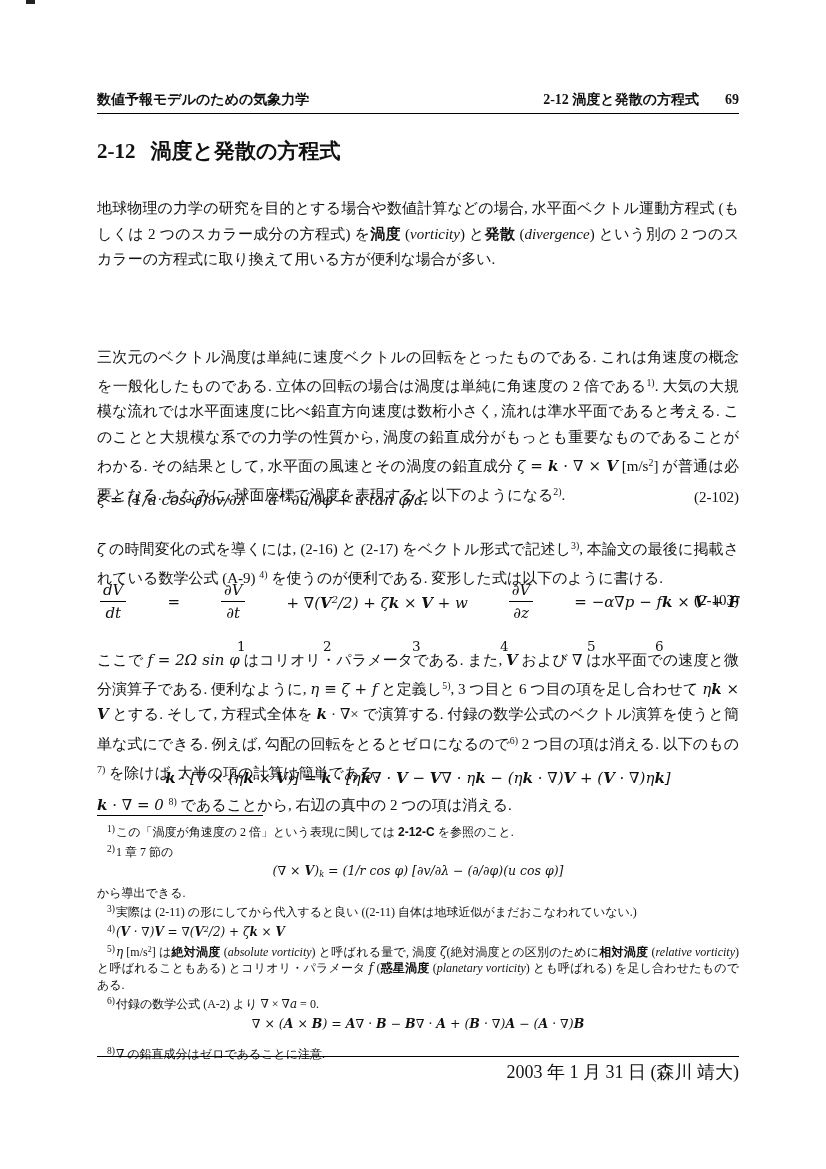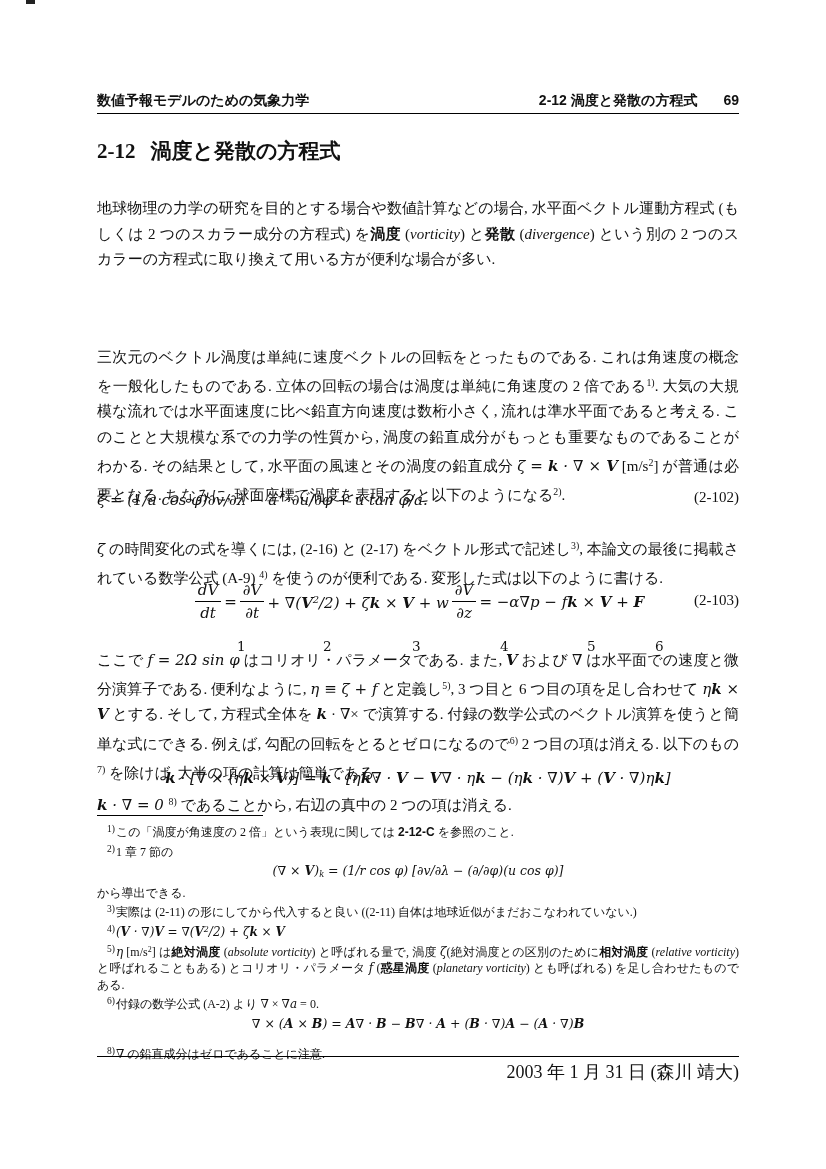--- a/index.html
+++ b/index.html
@@ -8,21 +8,21 @@
     background:#ffffff; color:#111;
     font-family:"Liberation Serif","DejaVu Serif",serif;
     overflow:hidden;
   }
   .abs { position:absolute; left:97px; width:642px; }
 
   .corner-artifact { position:absolute; left:26px; top:0; width:9px; height:4px; background:#222; }
 
   
   .header { top:92px; display:flex; justify-content:space-between; align-items:baseline;
-    font-family:Liberation Sans, sans-serif; font-weight:700; font-size:14px;
+    font-family:Liberation Serif, serif; font-weight:700; font-size:14px;
     line-height:16px; padding-bottom:5px; border-bottom:1.5px solid #000;text-align:right; }
   .header-right { display:flex; gap:26px; }
 
   
   .doc-title { top:138px; font-weight:700; font-size:21px; line-height:26px;
     font-family:"Liberation Sans","DejaVu Sans",sans-serif; }
   .doc-title .tnum { font-family:Liberation Serif, serif; margin-right:15px; }
   .sec-heading { top:294px; font-weight:700; font-size:16.5px; line-height:22px;
     font-family:"Liberation Sans","DejaVu Sans",sans-serif; }
   .sec-heading .snum { font-family:"Liberation Serif",serif; margin-right:18px; }
@@ -43,21 +43,21 @@
   .rsup { font-size:0.66em; vertical-align:0.5em; }
   .rsub { font-size:0.66em; vertical-align:-0.2em; }
 
   
   .eq { font-size:15px; }
   .eq-102 { top:486px; line-height:22px; text-align:left; }
   .eq-label { position:absolute; right:0; top:0; font-style:normal;
     font-family:"Liberation Serif",serif; }
   .eq-vec { top:768px; line-height:20px; text-align:center; }
 
-  .eq-103 { top:580px; display:flex; justify-content:center; align-items:center; line-height:20px; }
+  .eq-103 { top:580px; display:flex; justify-content:space-between; align-items:center; line-height:20px; }
   .frac { display:inline-block; text-align:center; vertical-align:middle; margin:0 3px; }
   .fnum { display:block; padding:0 3px 1px; border-bottom:1.2px solid #000; }
   .fden { display:block; padding:1px 3px 0; }
   .terms-row { top:638px; height:18px; font-family:"DejaVu Serif",serif; font-size:13.5px; }
   .terms-row span { position:absolute; top:0; }
   .t1{left:140px}.t2{left:226px}.t3{left:315px}.t4{left:403px}.t5{left:490px}.t6{left:558px}
 
   
   .fn-rule { top:815px; width:166px; border-top:1.2px solid #000; }
   .footnotes { top:821px; font-size:12px; line-height:16.4px; text-align:justify; }

